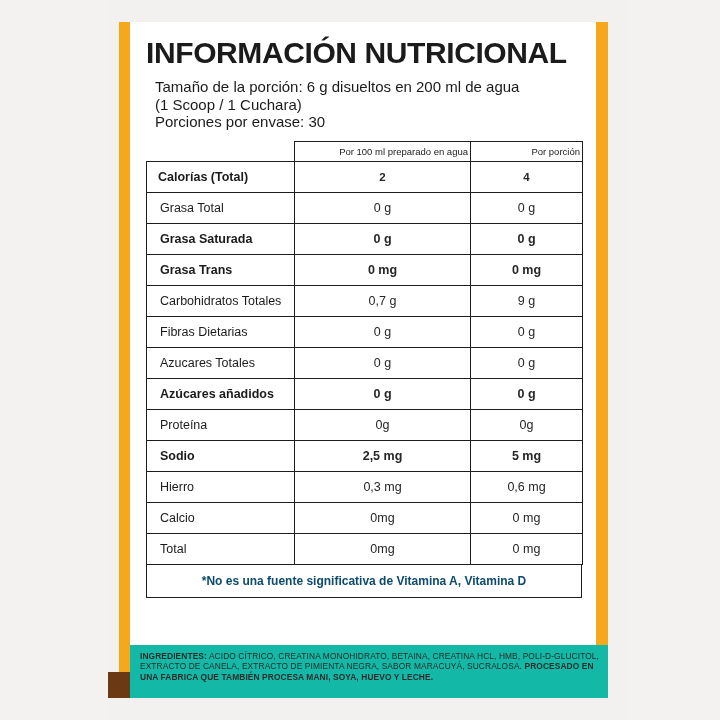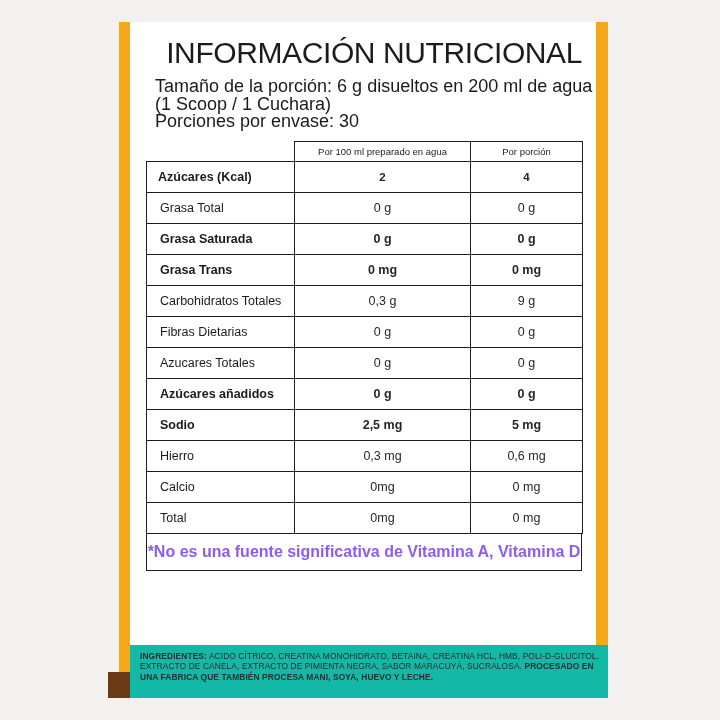--- a/index.html
+++ b/index.html
@@ -34,28 +34,27 @@
   }
   .panel {
     position: absolute; left: 130px; top: 22px; width: 466px; height: 676px;
     background: #ffffff;
     padding: 14px 14px 0 16px;
   }
   h1.title {
     font-size: 30px;
     letter-spacing: -0.4px;
     color: #1b1b1b;
-    font-weight: 400;
+    font-weight: 700;
     line-height: 34px;
     margin-bottom: 8px;
     white-space: nowrap;
-    text-align: right;
   }
   .serving {
-    font-size: 18px;
+    font-size: 15px;
     color: #1b1b1b;
     line-height: 17.5px;
     margin-left: 9px;
   }
   .serving .ln { display: block; white-space: nowrap; }
   table.nut {
     margin-top: 10px;
     width: 436px;
     border-collapse: collapse;
     table-layout: fixed;
@@ -65,21 +64,21 @@
     font-weight: normal;
     vertical-align: middle;
   }
   .col-name { width: 148px; }
   .col-a { width: 176px; }
   .col-b { width: 112px; }
 
   thead th {
     font-size: 9.5px;
     color: #1b1b1b;
-    text-align: center;
+    text-align: right;
     padding: 3px 2px;
     height: 20px;
     border-bottom: 1px solid #1d1d1b;
   }
   thead th.blank { border: none; border-right: 1px solid #1d1d1b; }
 
   tbody td {
     height: 31px;
     font-size: 12.5px;
     color: #1b1b1b;
@@ -90,23 +89,23 @@
   tr.bold td { font-weight: bold; }
   tr.bold td.val { font-weight: bold; }
   tr.cal td.name { padding-left: 11px; font-weight: bold; }
   tr.cal td.val { font-size: 11.5px; }
 
   .footnote {
     border: 1px solid #1d1d1b;
     border-top: none;
     width: 436px;
     text-align: center;
-    font-size: 16px;
+    font-size: 12px;
     font-weight: bold;
-    color: #8b5cf6;
+    color: #0c4a6e;
     padding: 9px 0;
   }
 
   .ingredients {
     position: absolute;
     left: 130px; top: 645px;
     width: 478px; height: 53px;
     background: #14b8a6;
     padding: 6px 8px 0 10px;
     font-size: 8.4px;
@@ -148,58 +147,63 @@
       </colgroup>
       <thead>
         <tr>
           <th class="blank"></th>
           <th>Por 100 ml preparado en agua</th>
           <th>Por porción</th>
         </tr>
       </thead>
       <tbody>
         <tr class="cal bold">
-          <td class="name">Azúcares (Kcal)</td>
+          <td class="name">Calorías (Total)</td>
           <td class="val">2</td>
           <td class="val">4</td>
         </tr>
         <tr>
           <td class="name">Grasa Total</td>
           <td class="val">0 g</td>
           <td class="val">0 g</td>
         </tr>
         <tr class="bold">
           <td class="name">Grasa Saturada</td>
           <td class="val">0 g</td>
           <td class="val">0 g</td>
         </tr>
         <tr class="bold">
           <td class="name">Grasa Trans</td>
           <td class="val">0 mg</td>
           <td class="val">0 mg</td>
         </tr>
         <tr>
           <td class="name">Carbohidratos Totales</td>
-          <td class="val">0,3 g</td>
+          <td class="val">0,7 g</td>
           <td class="val">9 g</td>
         </tr>
         <tr>
           <td class="name">Fibras Dietarias</td>
           <td class="val">0 g</td>
           <td class="val">0 g</td>
         </tr>
         <tr>
           <td class="name">Azucares Totales</td>
           <td class="val">0 g</td>
           <td class="val">0 g</td>
         </tr>
         <tr class="bold">
           <td class="name">Azúcares añadidos</td>
           <td class="val">0 g</td>
           <td class="val">0 g</td>
+        </tr>
+        <tr>
+          <td class="name">Proteína</td>
+          <td class="val">0g</td>
+          <td class="val">0g</td>
         </tr>
         <tr class="bold">
           <td class="name">Sodio</td>
           <td class="val">2,5 mg</td>
           <td class="val">5 mg</td>
         </tr>
         <tr>
           <td class="name">Hierro</td>
           <td class="val">0,3 mg</td>
           <td class="val">0,6 mg</td>

